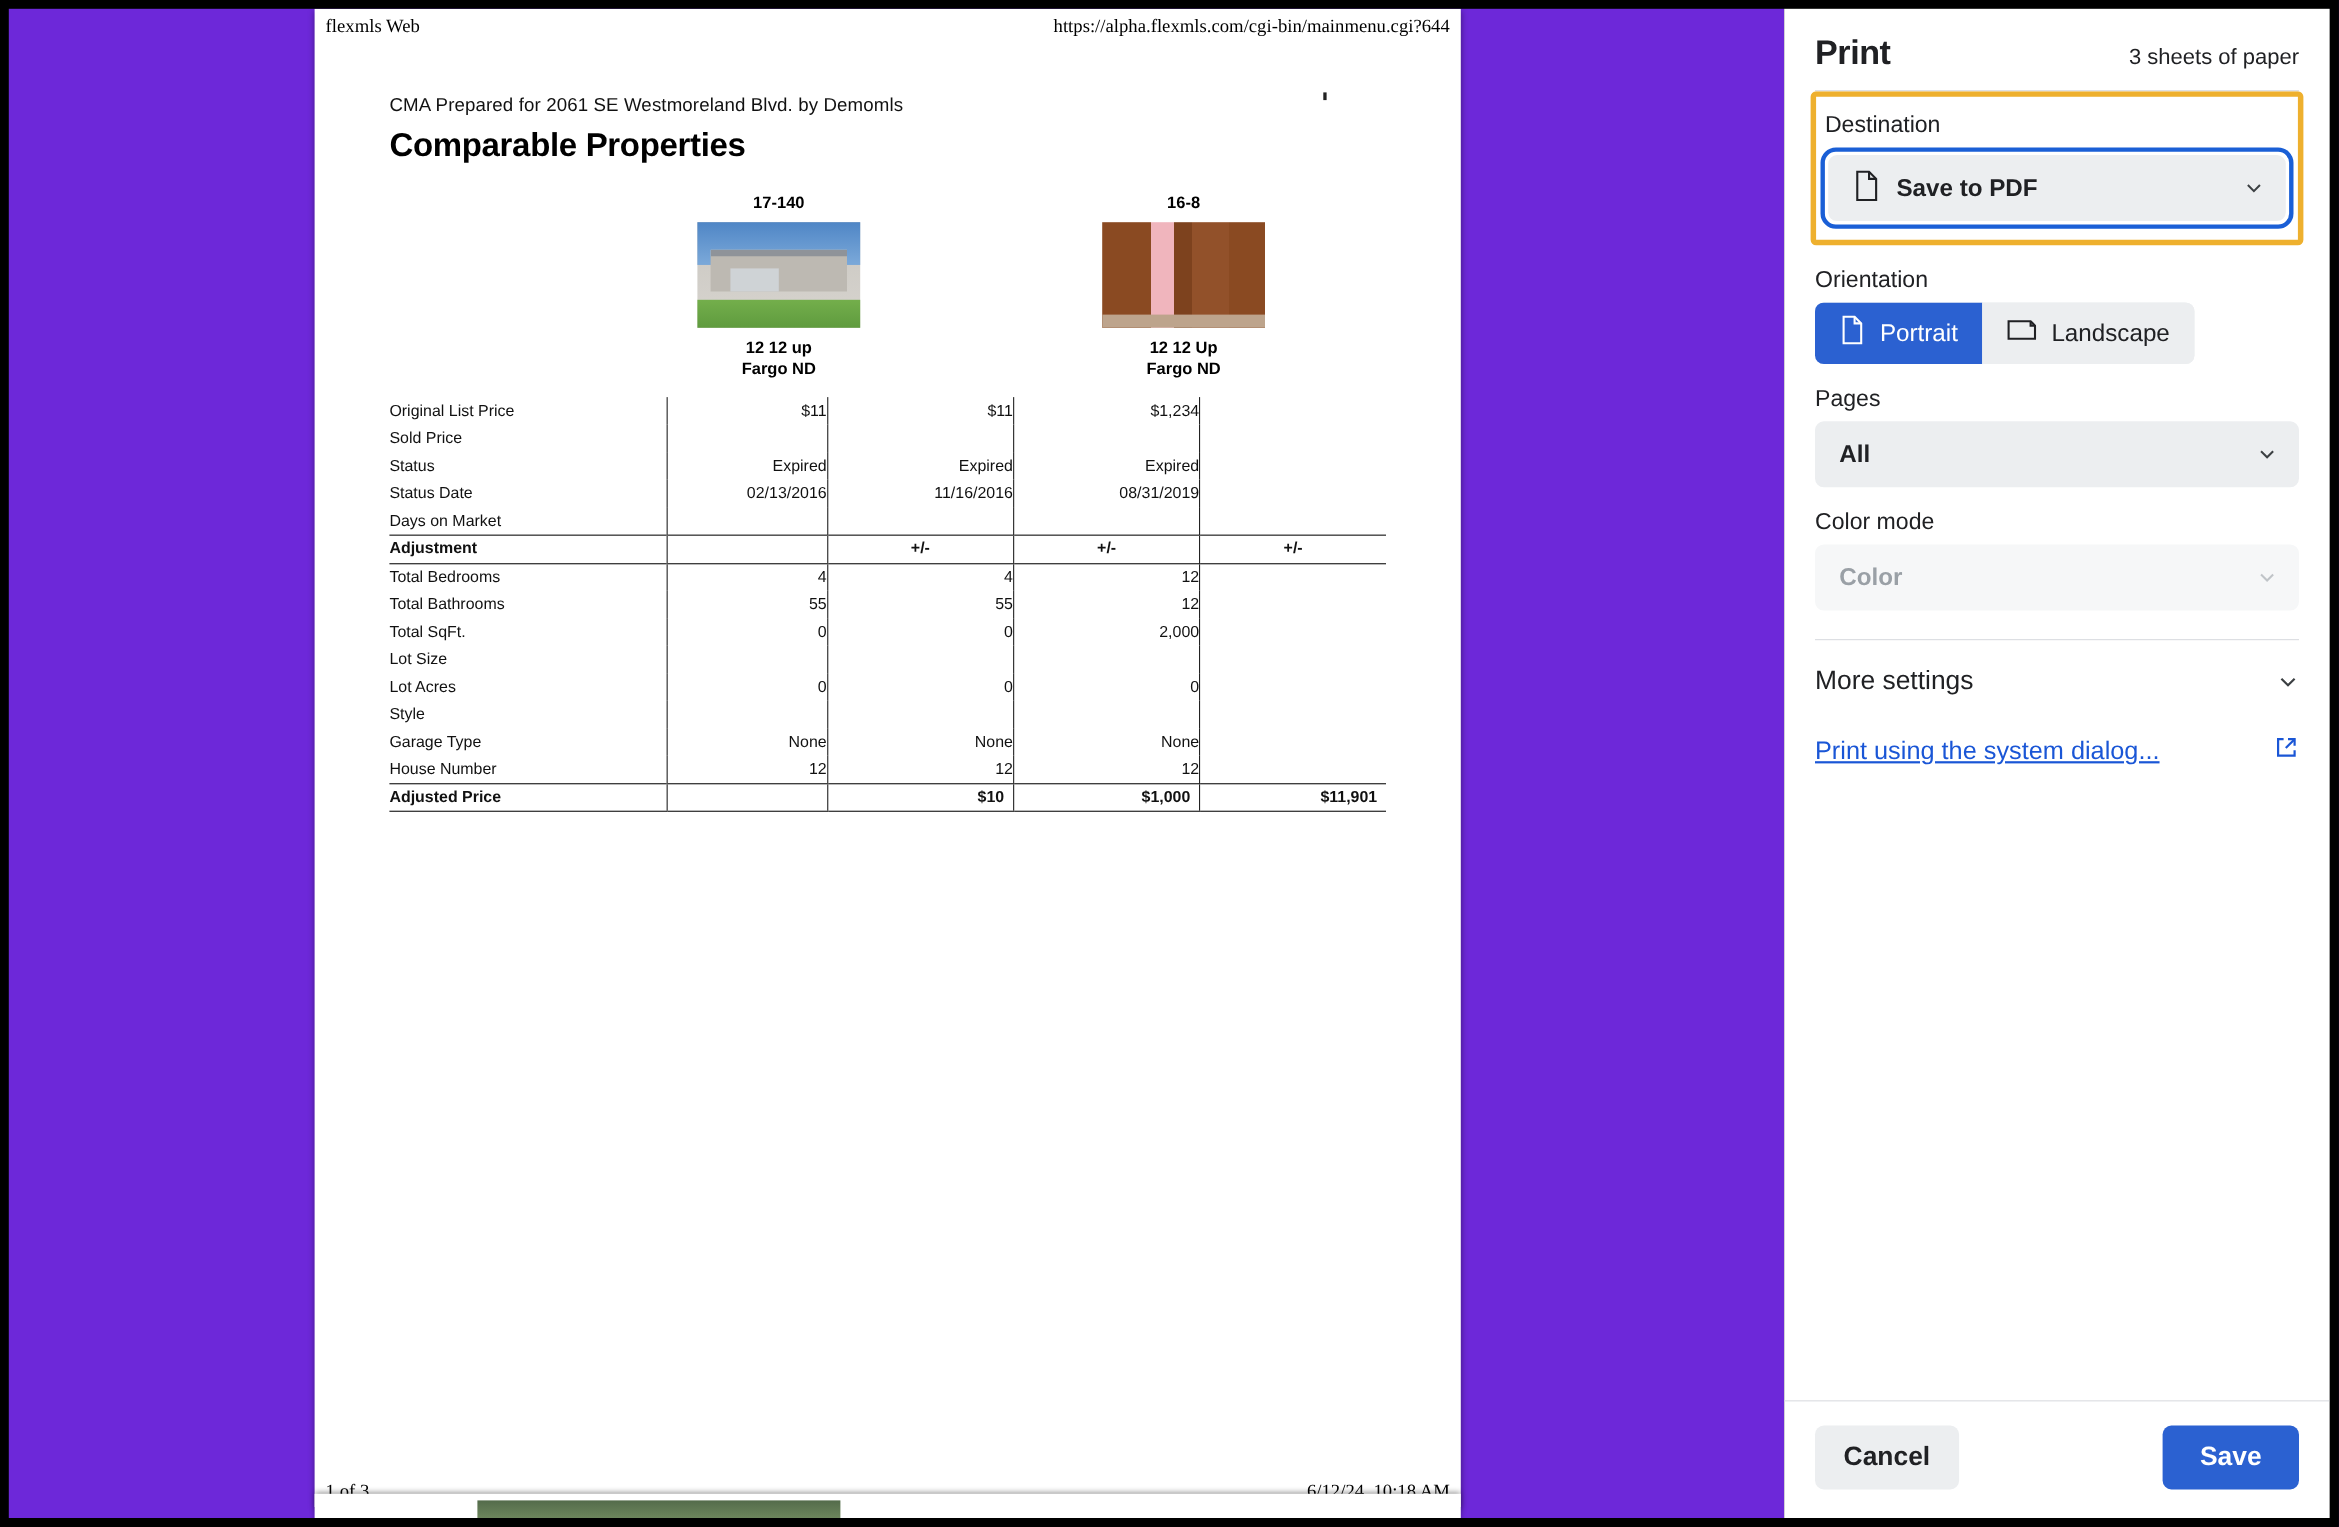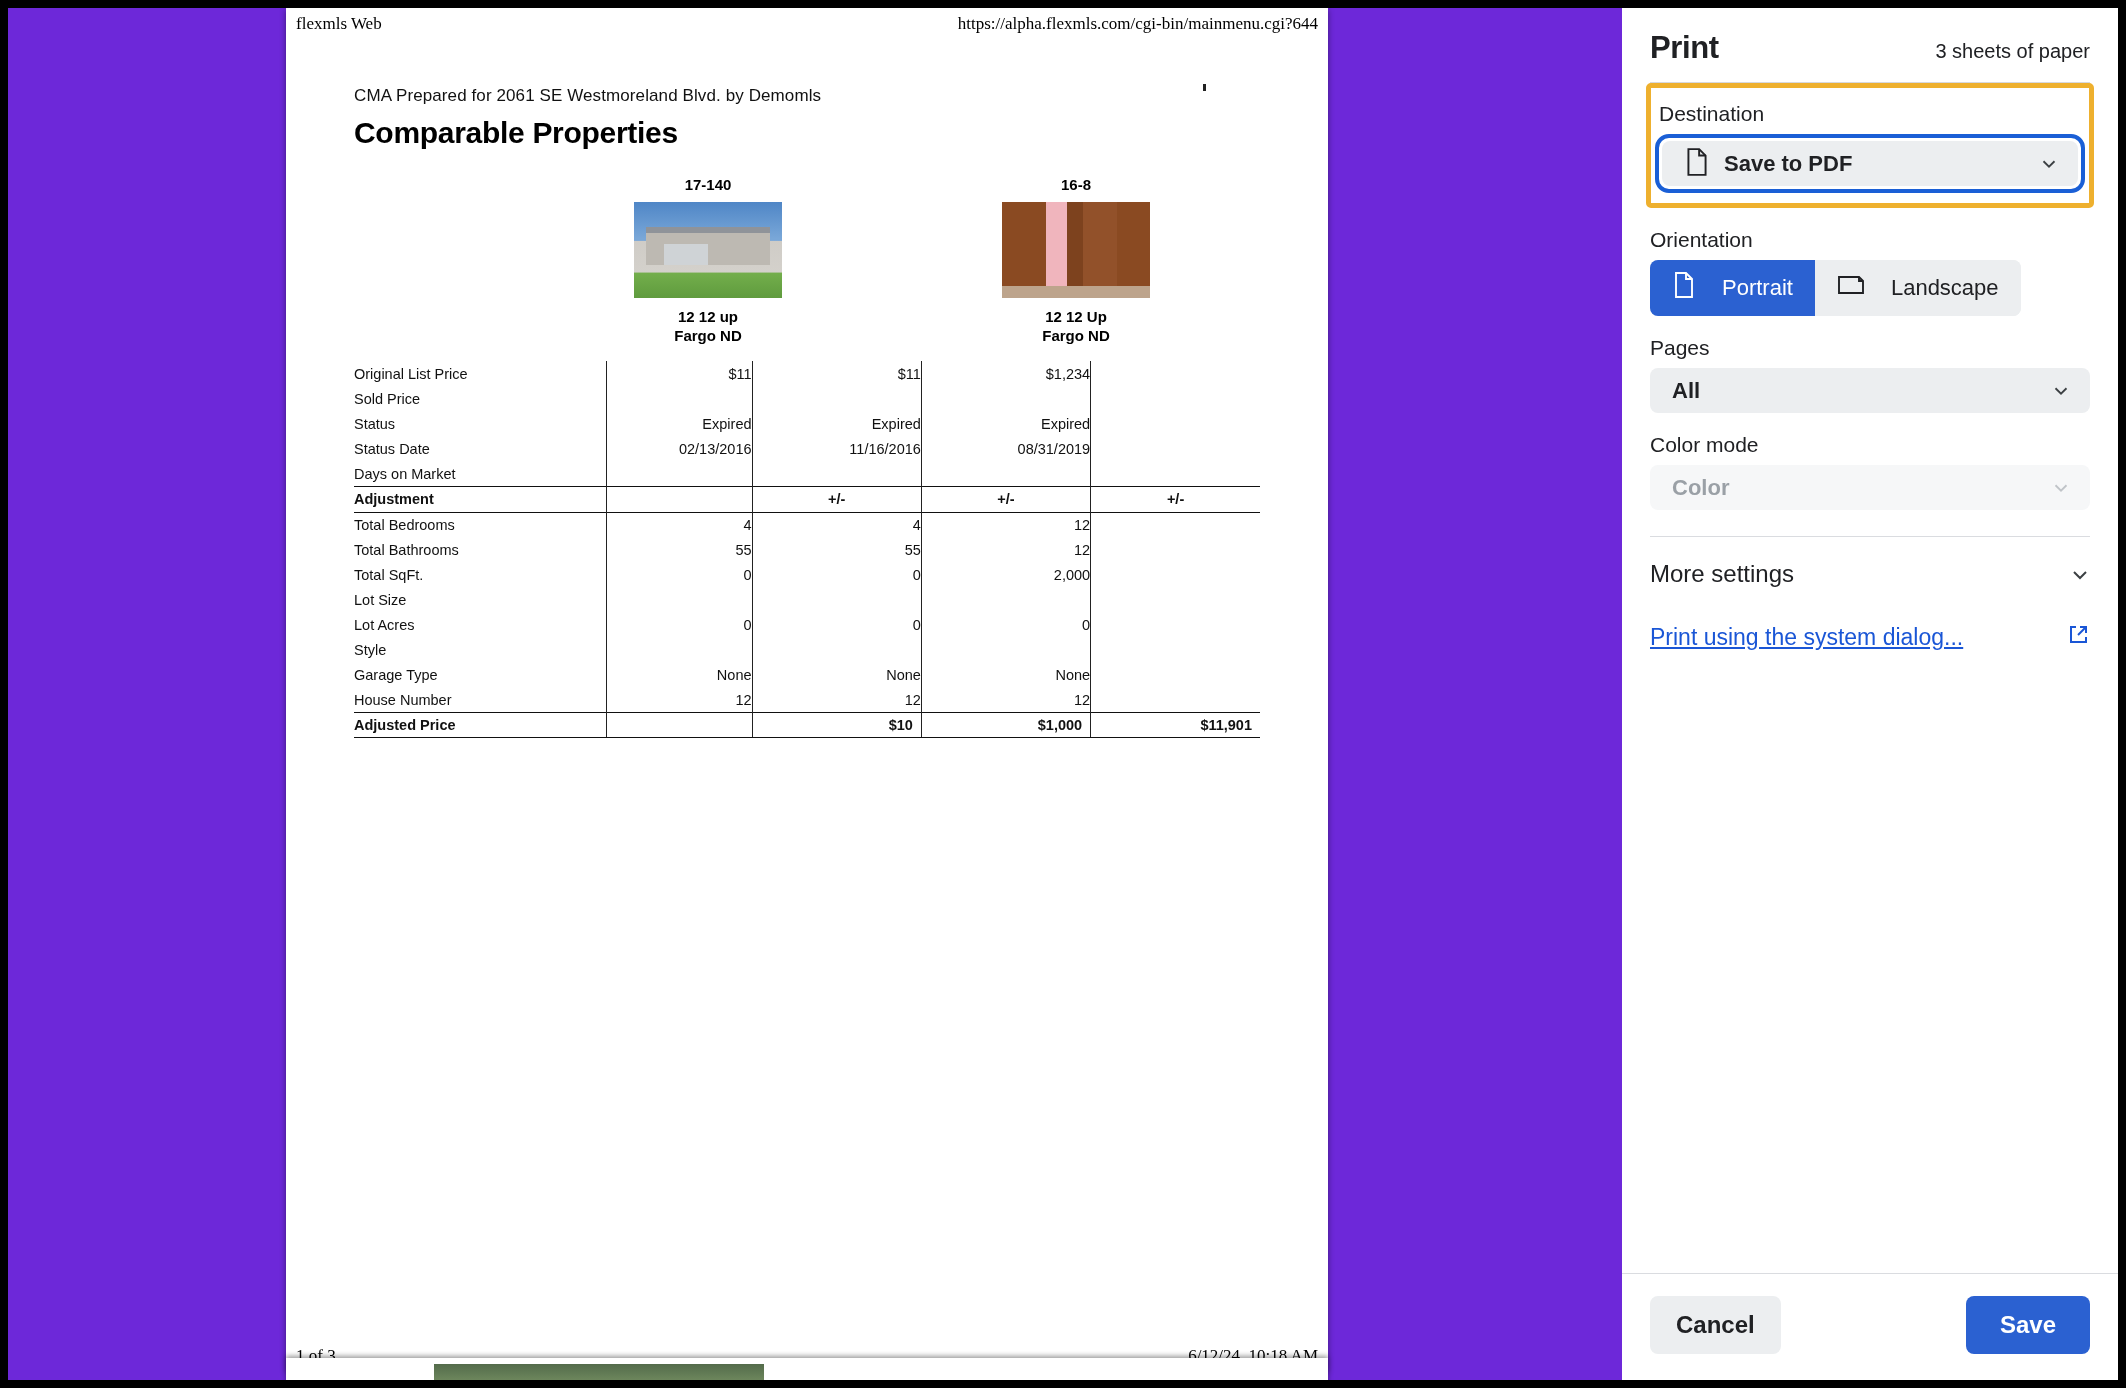--- a/index.html
+++ b/index.html
@@ -310,21 +310,21 @@
 
   .field-group { padding: 0 28px; }
 
   .field-label {
     font-size: 21px;
     color: #202124;
     margin: 20px 0 8px 0;
   }
 
   .select-box {
-    height: 45px;
+    height: 60px;
     background: #eceef0;
     border-radius: 8px;
     display: flex;
     align-items: center;
     padding: 0 18px 0 22px;
     position: relative;
   }
   .select-box .sel-text {
     font-size: 22px;
     font-weight: bold;
@@ -365,21 +365,21 @@
   
   .seg-wrap {
     display: inline-flex;
     border-radius: 8px;
     overflow: hidden;
     background: #eceef0;
   }
   .seg {
     display: flex;
     align-items: center;
-    gap: 26px;
+    gap: 13px;
     padding: 0 22px;
     height: 56px;
     font-size: 22px;
     color: #202124;
     background: #eceef0;
   }
   .seg.active {
     background: #2b61d1;
     color: #ffffff;
   }

